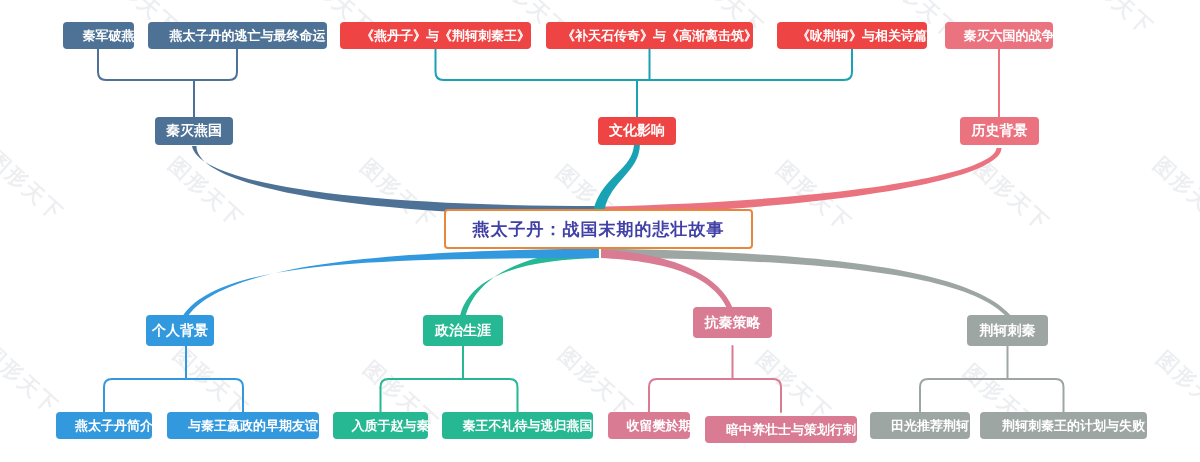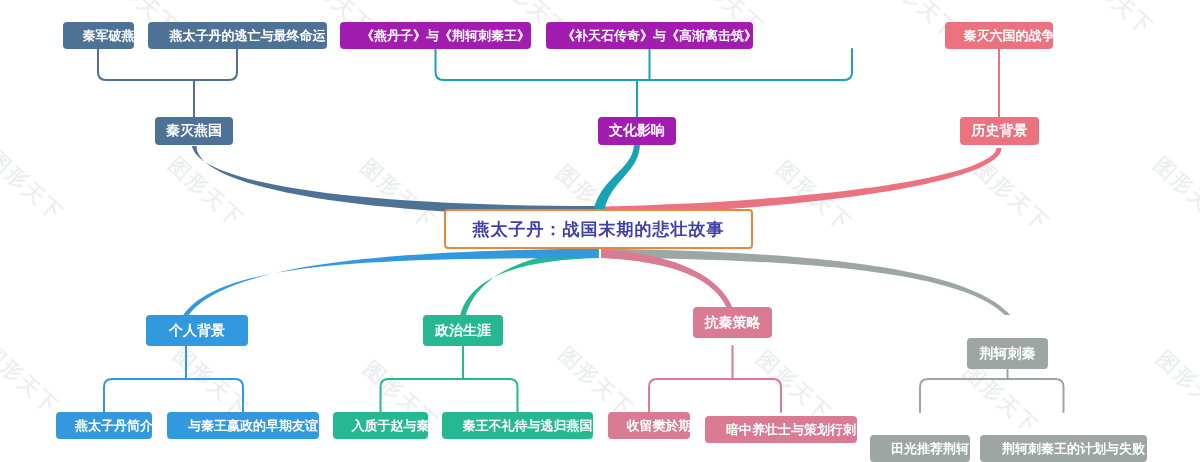--- a/index.html
+++ b/index.html
@@ -9,26 +9,26 @@
   }
   svg.wires{position:absolute;left:0;top:0;width:1200px;height:462px;}
   .node{
     position:absolute;box-sizing:border-box;border-radius:4px;color:#fff;font-weight:bold;
     display:flex;align-items:center;justify-content:center;white-space:nowrap;
   }
   .leaf{height:27px;font-size:13px;padding-left:20px;}
   .lvl1{height:28px;font-size:14px;}
   .lvl1b{height:31px;font-size:14px;}
   .c-steel{background:#4e7295;}
-  .c-teal{background:#a21caf;}
+  .c-teal{background:#ef4444;}
   .c-salmon{background:#ea737f;}
   .c-blue{background:#3399de;}
   .c-green{background:#25b892;}
   .c-pink{background:#d87b93;}
-  .c-gray{background:#9da6a3;margin-top:23px;}
+  .c-gray{background:#9da6a3;}
   .central{
     left:444px;top:209px;width:309px;height:40px;
     background:#ffffff;border:2px solid #e7873b;border-radius:4px;
     color:#4040a6;font-size:17px;font-weight:bold;letter-spacing:1px;
   }
   .watermark{
     position:absolute;font-size:21px;color:#7d8596;opacity:0.13;font-weight:bold;
     transform:rotate(42deg);letter-spacing:2px;pointer-events:none;white-space:nowrap;
   }
 </style>
@@ -85,29 +85,30 @@
       <path fill="#d87b93" d="M601 249 C665 254 722 270 735.3 315 L729.7 315 C716 272 658 261 601 258 Z"></path>
       <path fill="#25b892" d="M599 249 C540 252 480 268 465.8 315 L460.2 315 C472 272 530 260 599 258 Z"></path>
       <path fill="#3399de" d="M598 248.5 C400 250.5 228 262 188.7 315 L183.3 315 C222 259 395 258.5 598 258 Z"></path>
     </g>
   </svg>
 
   <div class="node leaf c-steel" style="left:63px;top:22px;width:71px">秦军破燕</div>
   <div class="node leaf c-steel" style="left:148px;top:22px;width:179px">燕太子丹的逃亡与最终命运</div>
   <div class="node leaf c-teal" style="left:340px;top:22px;width:191px">《燕丹子》与《荆轲刺秦王》</div>
   <div class="node leaf c-teal" style="left:546px;top:22px;width:207px">《补天石传奇》与《高渐离击筑》</div>
+  <div class="node leaf c-teal" style="left:777px;top:22px;width:150px">《咏荆轲》与相关诗篇</div>
   <div class="node leaf c-salmon" style="left:945px;top:22px;width:108px">秦灭六国的战争</div>
 
   <div class="node lvl1 c-steel" style="left:155px;top:117px;width:78px">秦灭燕国</div>
   <div class="node lvl1 c-teal" style="left:598px;top:117px;width:78px">文化影响</div>
   <div class="node lvl1 c-salmon" style="left:960px;top:117px;width:79px">历史背景</div>
 
   <div class="node central">燕太子丹：战国末期的悲壮故事</div>
 
-  <div class="node lvl1b c-blue" style="left:146px;top:315px;width:102px">个人背景</div>
+  <div class="node lvl1b c-blue" style="left:146px;top:315px;width:68px">个人背景</div>
   <div class="node lvl1b c-green" style="left:423px;top:315px;width:80px">政治生涯</div>
   <div class="node lvl1b c-pink" style="left:693px;top:307px;width:79px">抗秦策略</div>
   <div class="node lvl1b c-gray" style="left:967px;top:315px;width:81px">荆轲刺秦</div>
 
   <div class="node leaf c-blue" style="left:56px;top:412px;width:96px">燕太子丹简介</div>
   <div class="node leaf c-blue" style="left:167px;top:412px;width:152px">与秦王嬴政的早期友谊</div>
   <div class="node leaf c-green" style="left:333px;top:412px;width:95px">入质于赵与秦</div>
   <div class="node leaf c-green" style="left:442px;top:412px;width:151px">秦王不礼待与逃归燕国</div>
   <div class="node leaf c-pink" style="left:608px;top:412px;width:82px">收留樊於期</div>
   <div class="node leaf c-pink" style="left:705px;top:416px;width:152px">暗中养壮士与策划行刺</div>

